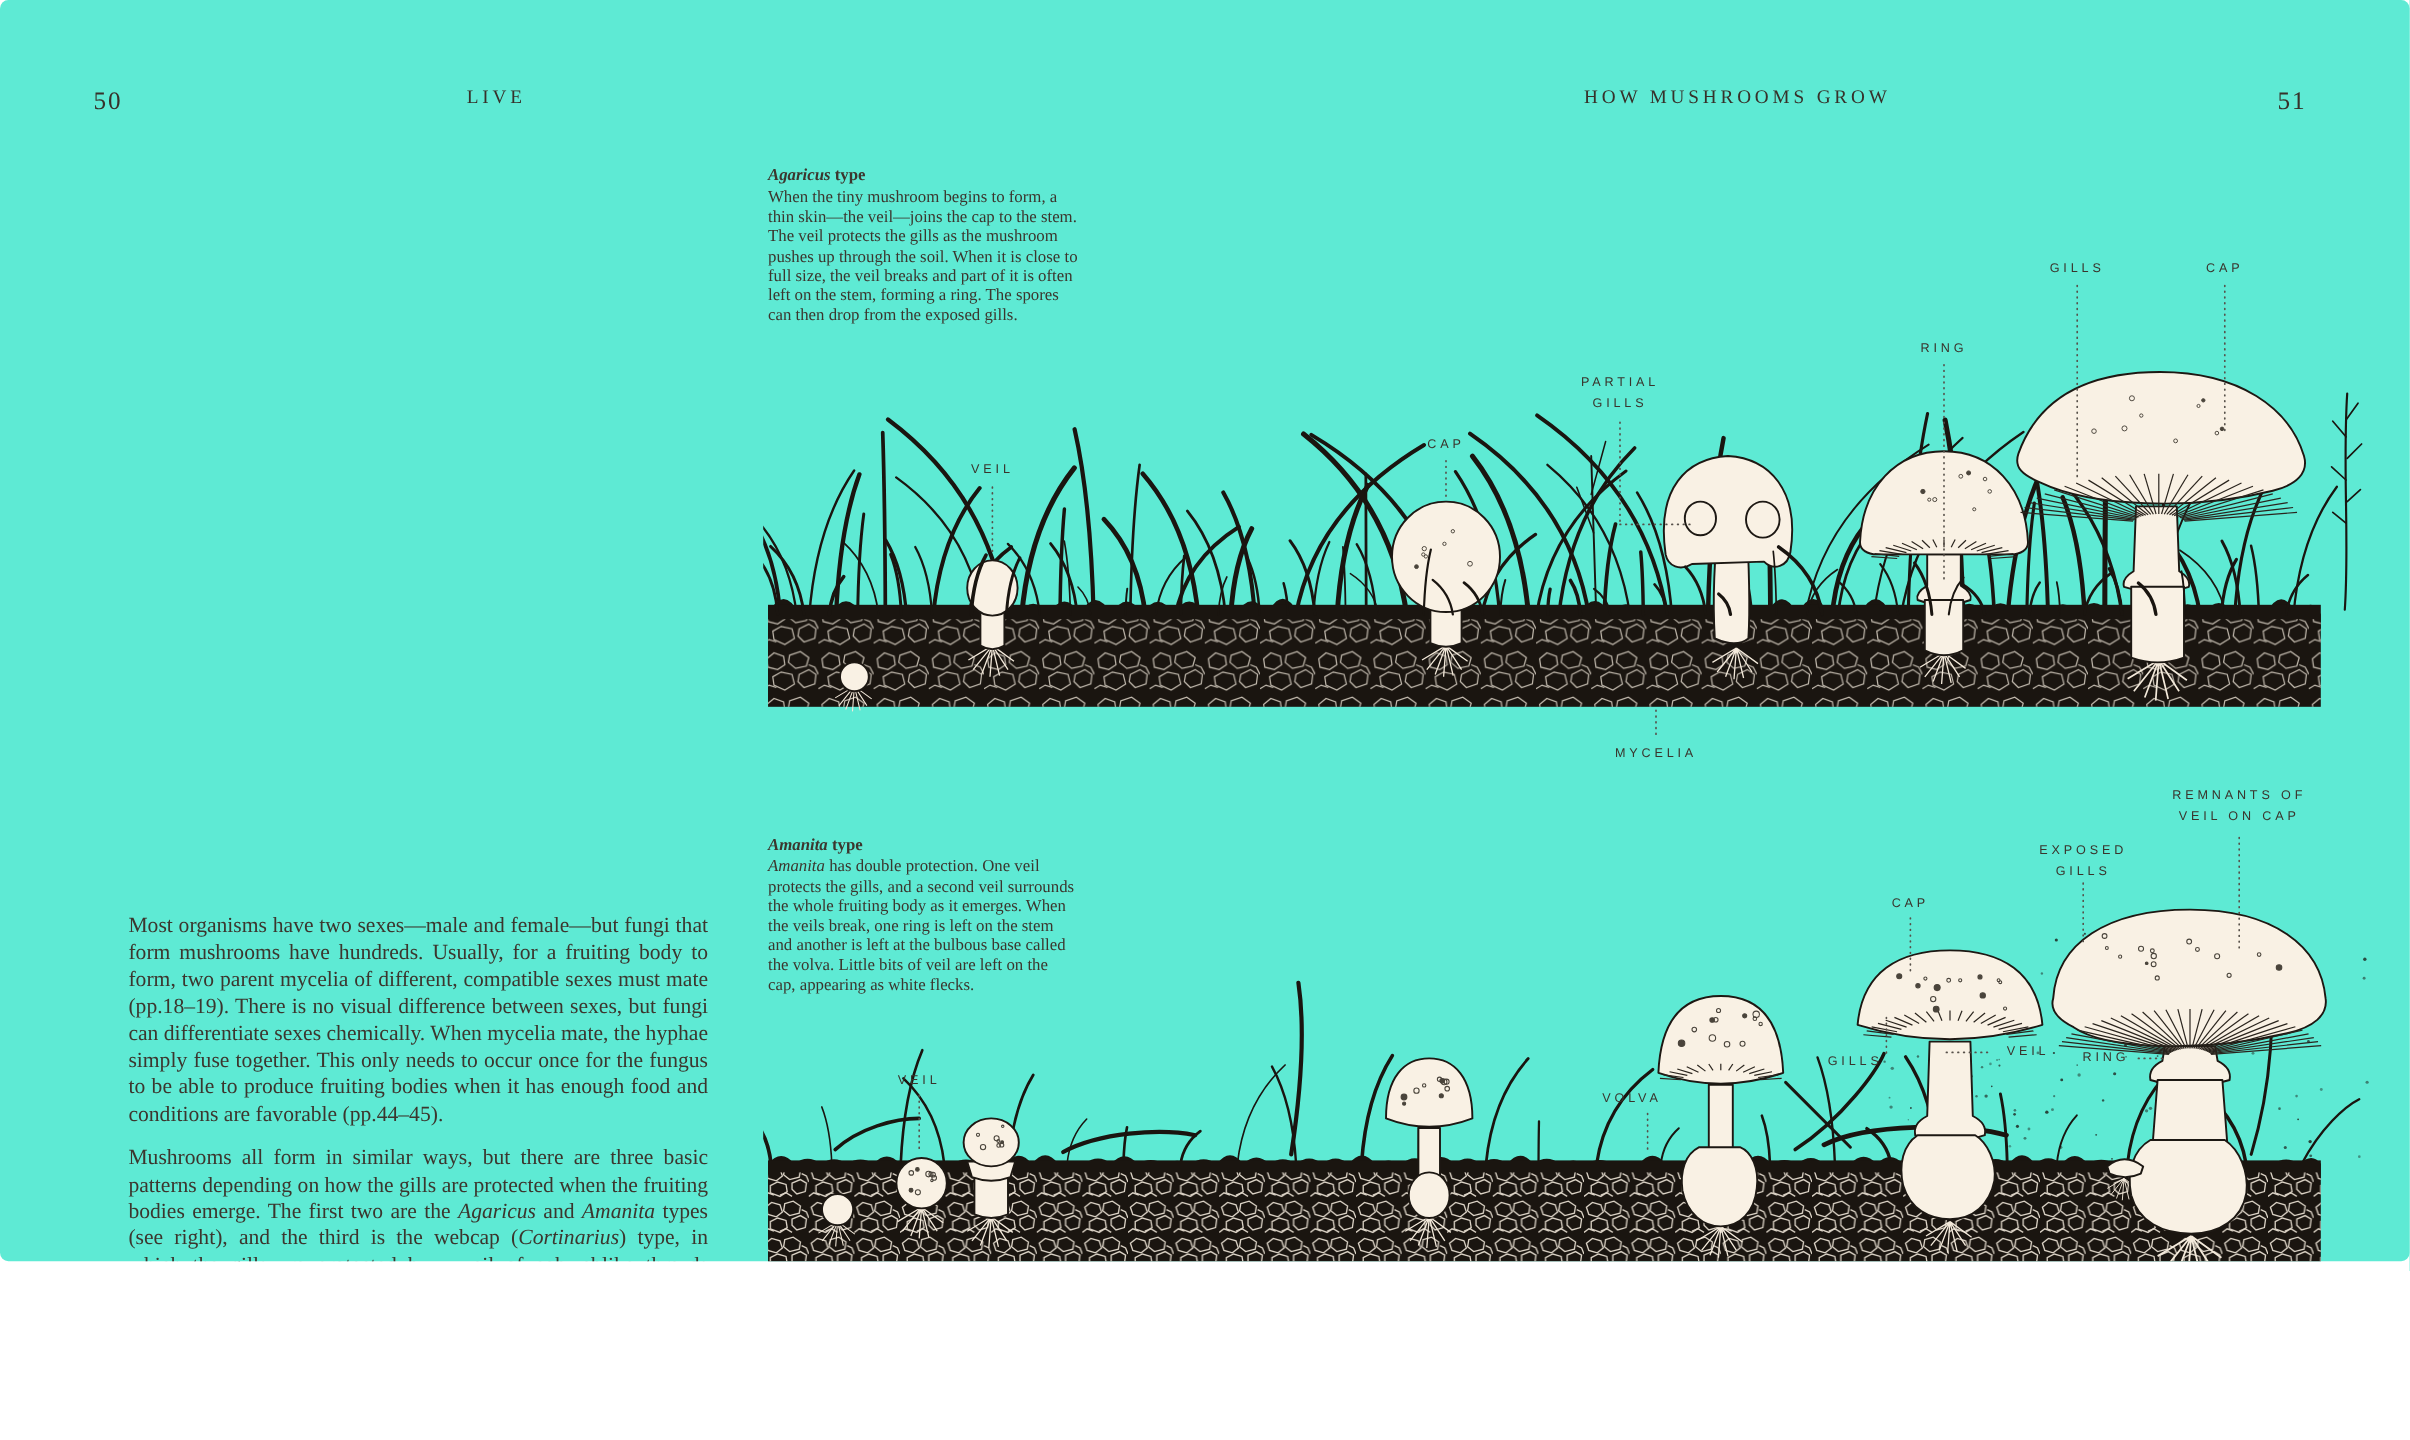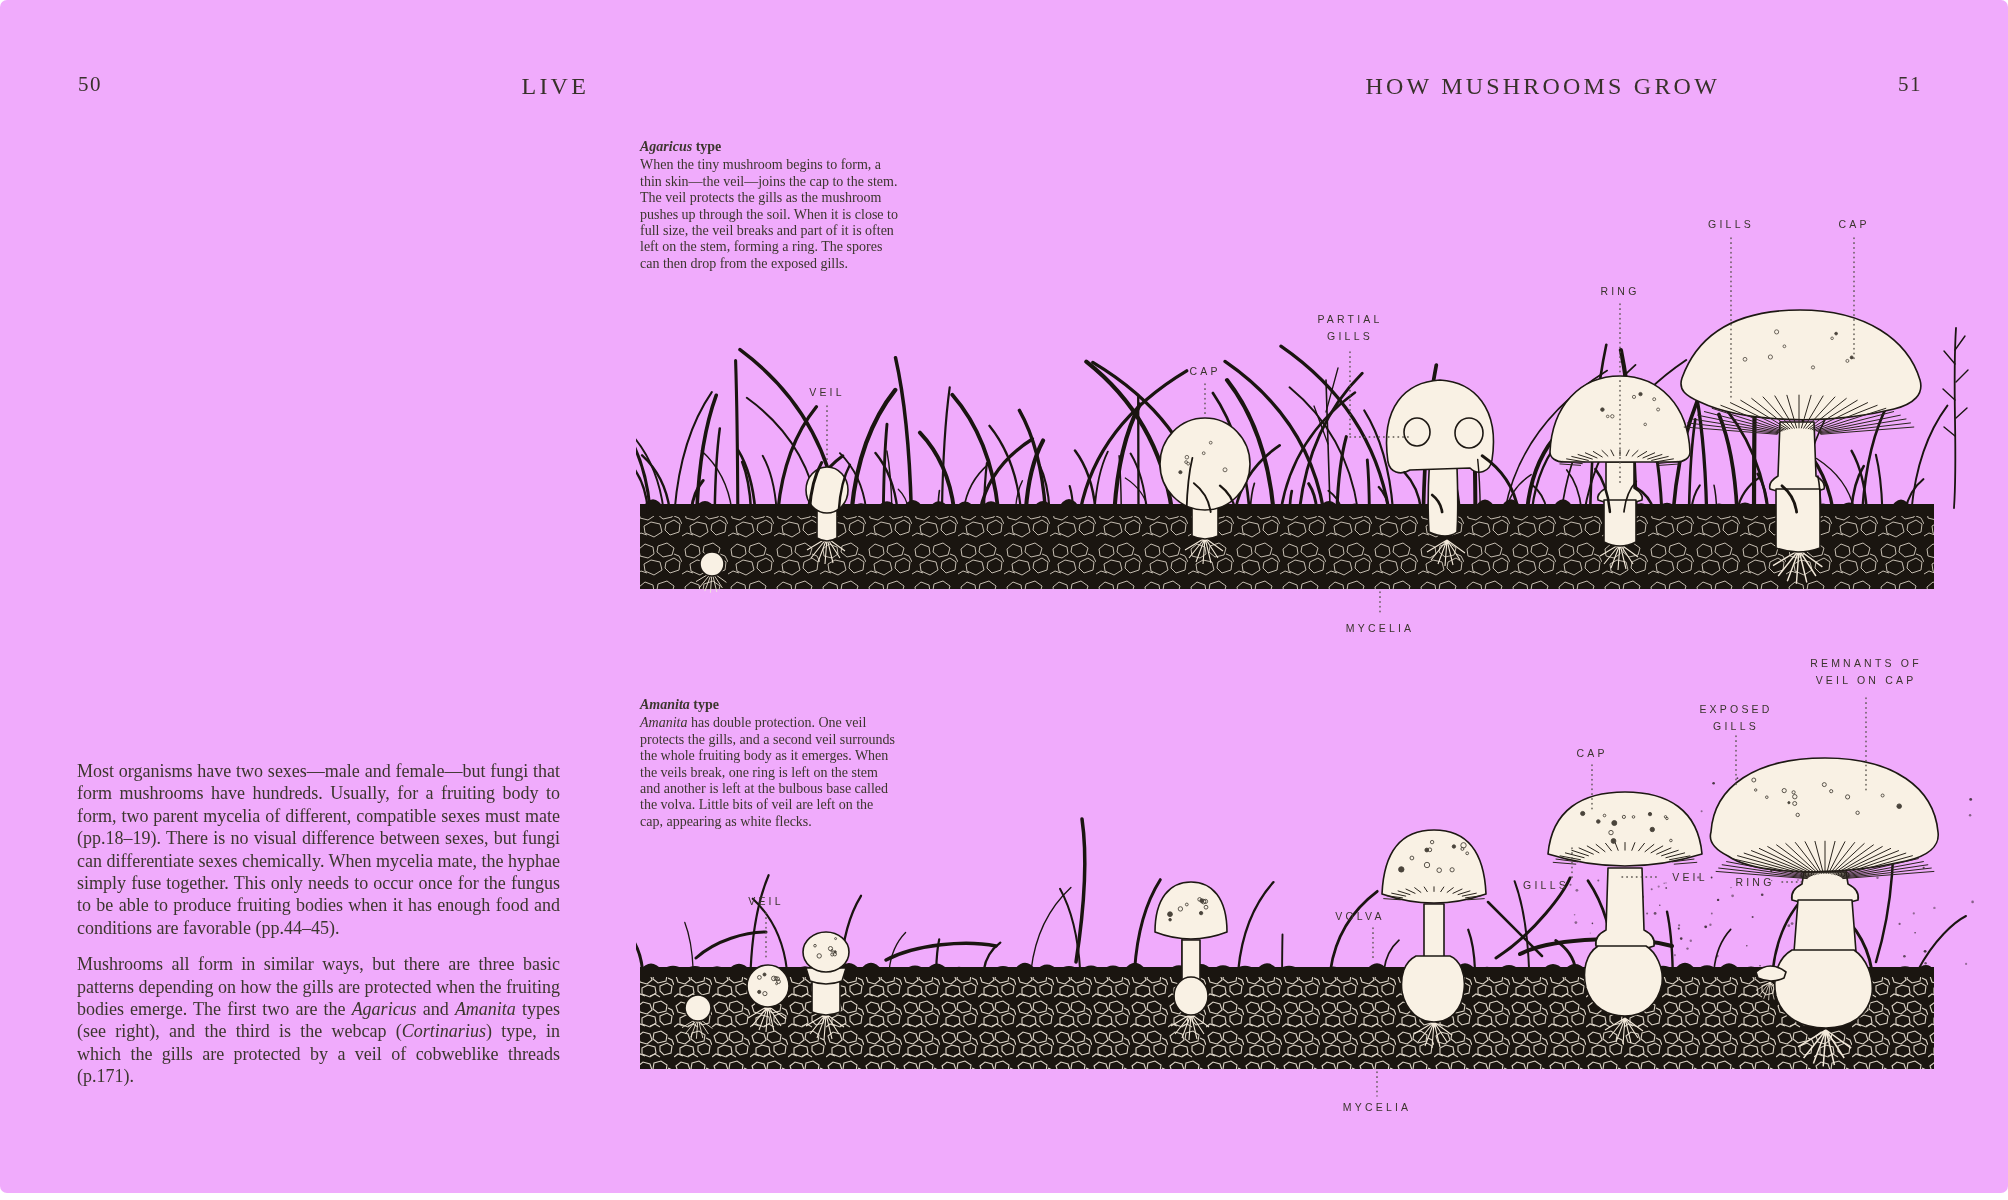--- a/index.html
+++ b/index.html
@@ -1,22 +1,22 @@
 <!DOCTYPE html>
 <html><head>
 <meta charset="utf-8">
 <style>
   html,body{margin:0;padding:0;background:#ffffff;}
-  .spread{position:absolute;top:0;left:0;width:2008px;height:1193px;background:#f0abfc;border-radius:7px;overflow:hidden;font-family:"Liberation Serif",serif;color:#3c362e;}
+  .spread{position:absolute;top:0;left:0;width:2008px;height:1051px;background:#5eead4;border-radius:7px;overflow:hidden;font-family:"Liberation Serif",serif;color:#3c362e;}
   .abs{position:absolute;}
   .folio{font-size:21px;letter-spacing:1.5px;color:#37312a;}
-  .runhead{font-size:24px;letter-spacing:3.2px;color:#37312a;text-align:right;}
+  .runhead{font-size:16px;letter-spacing:3.2px;color:#37312a;text-align:left;}
   .intro{font-style:italic;font-size:25px;line-height:39px;text-align:center;white-space:pre-line;color:#3b352d;}
   .bigtitle{font-size:63px;line-height:64px;letter-spacing:3px;text-align:center;white-space:pre-line;color:#2d2822;font-weight:400;}
-  .bodycol{width:483px;font-size:18px;line-height:22.4px;text-align:justify;color:#3c362e;}
+  .bodycol{width:483px;font-size:18px;line-height:22.4px;text-align:justify;color:#3c362e;margin-left:30px;}
   .bodycol p{margin:0 0 14px 0;}
   .typeblock{width:258px;font-size:14px;line-height:16.4px;color:#3c362e;}
   .typeblock .hd{font-weight:700;margin-bottom:2px;}
   .lbl{position:absolute;transform:translate(-50%,-50%);font-family:Liberation Sans, sans-serif;font-size:10.5px;letter-spacing:3.2px;line-height:17px;text-align:center;white-space:pre-line;color:#3a342c;}
   svg{position:absolute;display:block;}
 </style>
 </head>
 <body>
 
 <div class="spread">

